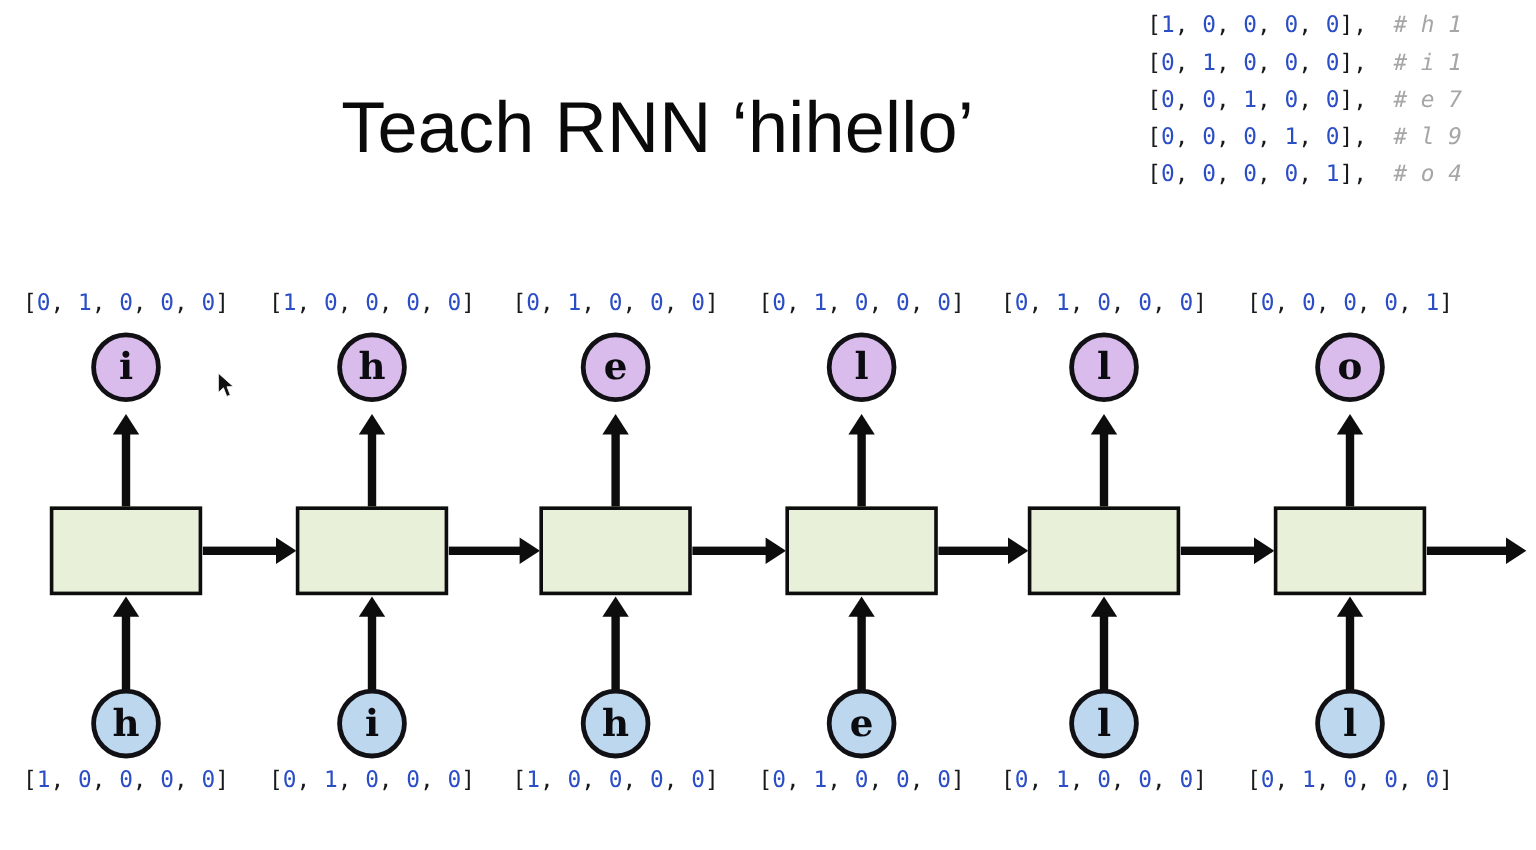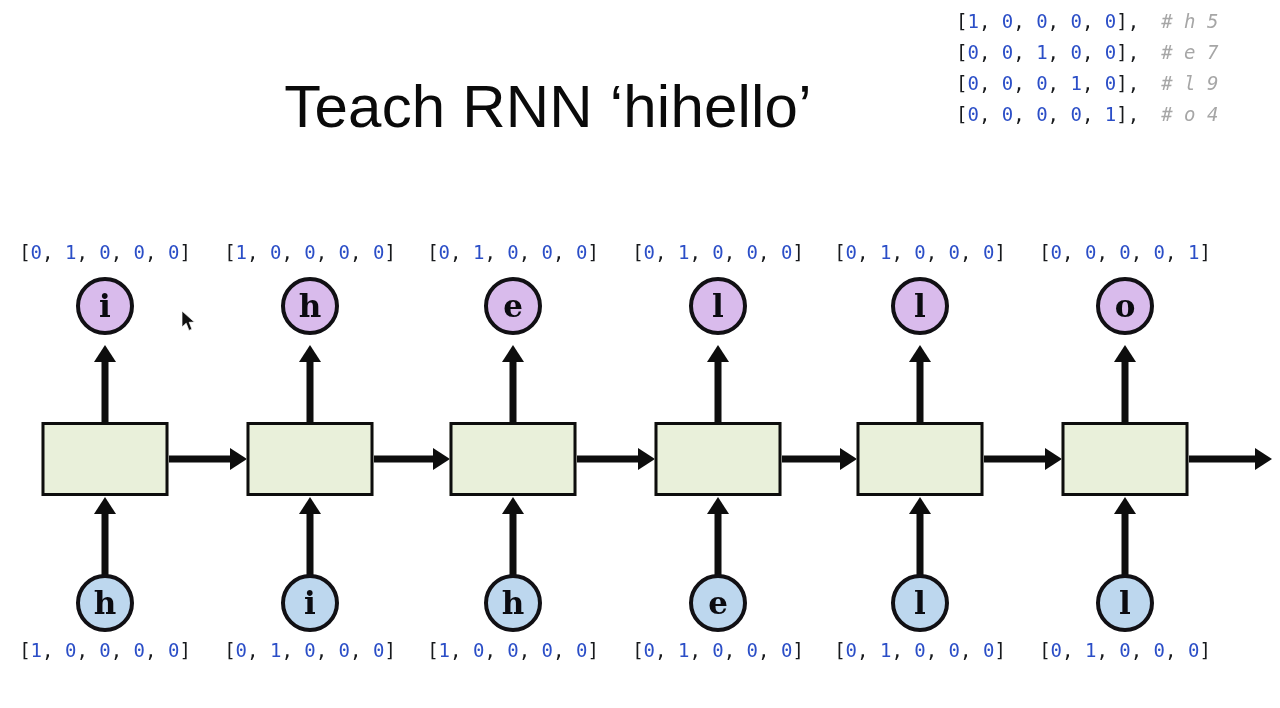--- a/index.html
+++ b/index.html
@@ -161,21 +161,22 @@
     height: 22px;
     pointer-events: none;
   }
 </style>
 </head>
 <body>
 
 <div id="slide-title">Teach RNN ‘hihello’</div>
 
 <div id="legend">
-    <span class="legend-row"><span><span class="vec">[<span class="d">1</span>, <span class="d">0</span>, <span class="d">0</span>, <span class="d">0</span>, <span class="d">0</span>],</span></span><span class="legend-cmt"># h 5</span></span>
+    <span class="legend-row"><span><span class="vec">[<span class="d">1</span>, <span class="d">0</span>, <span class="d">0</span>, <span class="d">0</span>, <span class="d">0</span>],</span></span><span class="legend-cmt"># h 1</span></span>
+    <span class="legend-row"><span><span class="vec">[<span class="d">0</span>, <span class="d">1</span>, <span class="d">0</span>, <span class="d">0</span>, <span class="d">0</span>],</span></span><span class="legend-cmt"># i 1</span></span>
     <span class="legend-row"><span><span class="vec">[<span class="d">0</span>, <span class="d">0</span>, <span class="d">1</span>, <span class="d">0</span>, <span class="d">0</span>],</span></span><span class="legend-cmt"># e 7</span></span>
     <span class="legend-row"><span><span class="vec">[<span class="d">0</span>, <span class="d">0</span>, <span class="d">0</span>, <span class="d">1</span>, <span class="d">0</span>],</span></span><span class="legend-cmt"># l 9</span></span>
     <span class="legend-row"><span><span class="vec">[<span class="d">0</span>, <span class="d">0</span>, <span class="d">0</span>, <span class="d">0</span>, <span class="d">1</span>],</span></span><span class="legend-cmt"># o 4</span></span>
   </div>
 
 <div id="diagram">
     <div class="h-arrow" style="left: 168.5px; width: 78px;">
       <div class="shaft" style="width:64px"></div>
       <div class="head"></div>
     </div>

